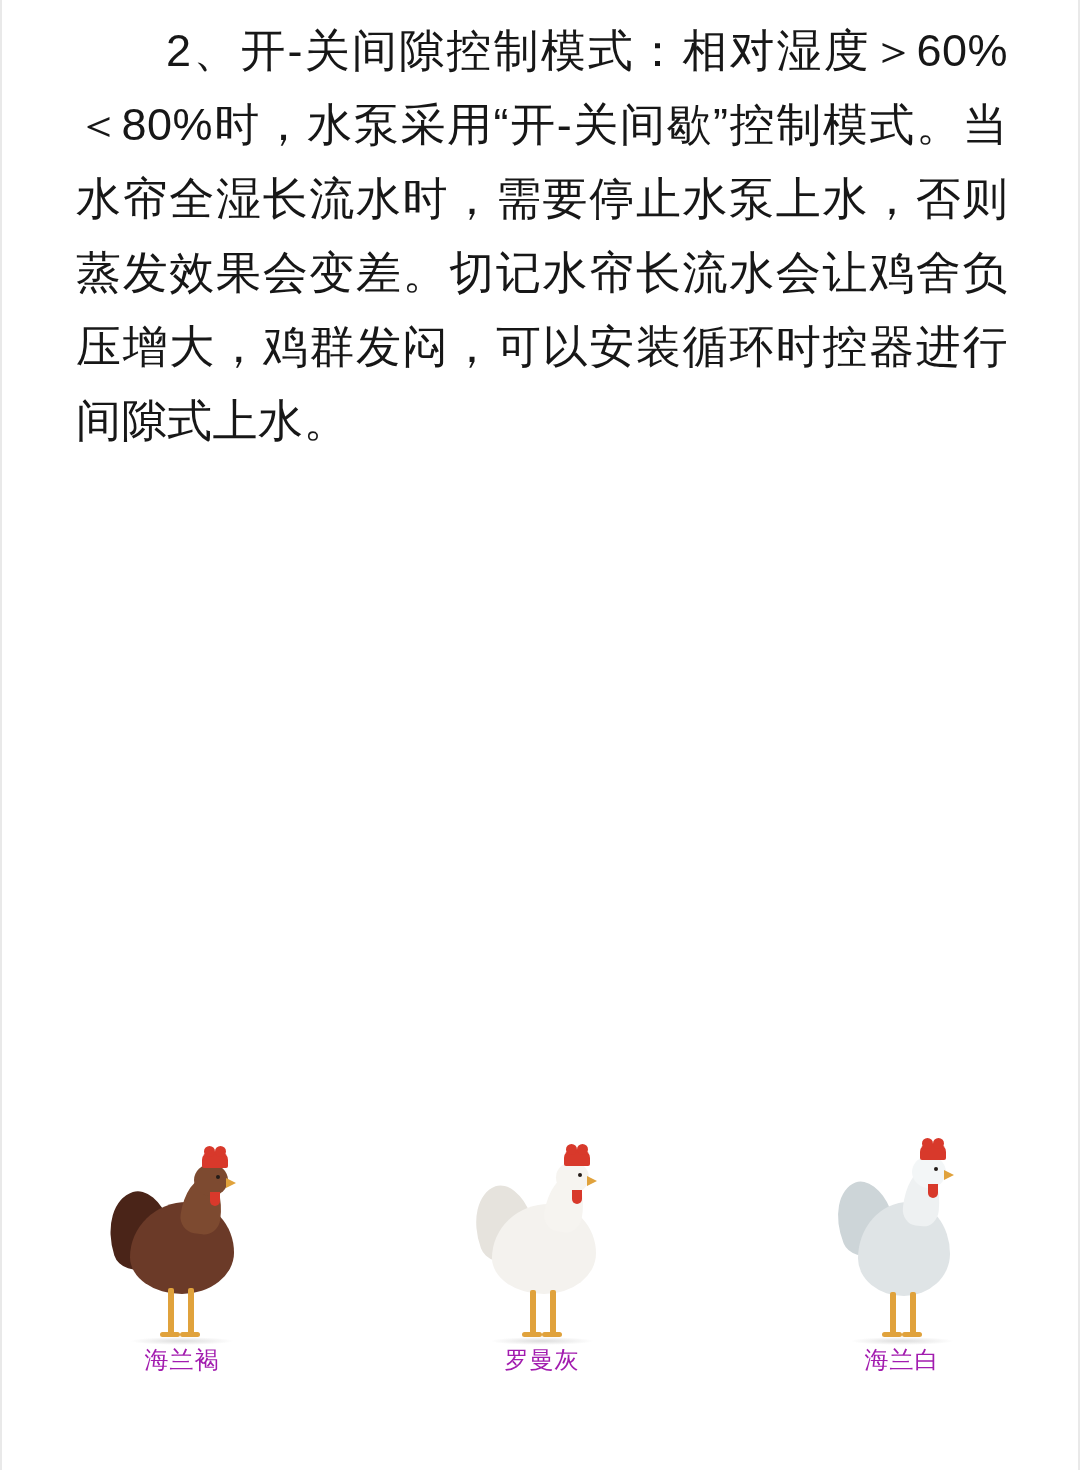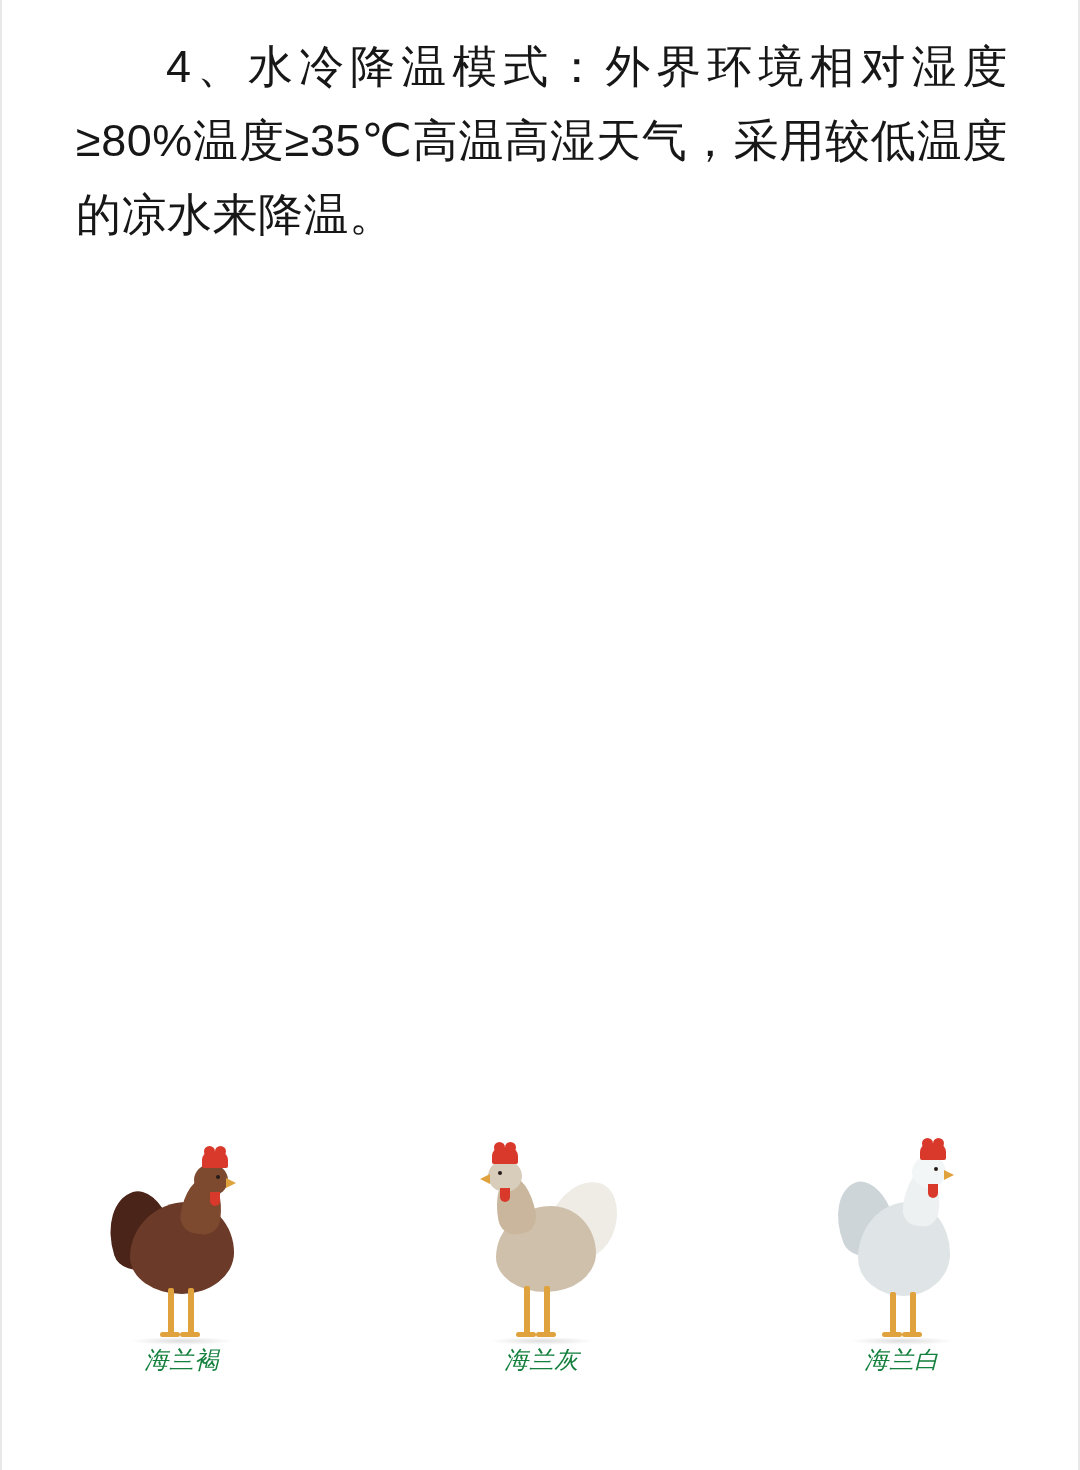--- a/index.html
+++ b/index.html
@@ -66,23 +66,22 @@
     align-items: center;
   }
   .chicken-art {
     width: 160px;
     height: 205px;
     position: relative;
   }
   .chicken-caption {
     font-size: 24px;
     line-height: 30px;
-    color: #15803d;
+    color: #a21caf;
     letter-spacing: 1px;
-    font-style: italic;
   }
 
   
   .body-shape {
     position: absolute;
     border-radius: 55% 45% 50% 50% / 60% 55% 45% 40%;
   }
   .tail-shape {
     position: absolute;
     border-radius: 60% 40% 50% 50% / 70% 50% 50% 30%;
@@ -154,21 +153,21 @@
     height: 8px;
     background: radial-gradient(ellipse at center, rgba(140,140,140,0.30) 0%, rgba(255,255,255,0) 70%);
   }
 </style>
 </head>
 <body>
 
 <div class="page">
 
   <div class="content">
-    <p class="para p4"><span class="indent"></span><span>4、水冷降温模式：外界环境相对湿度≥80%温度≥35℃高温高湿天气，采用较低温度的凉水来降温。</span></p>
+    <p class="para p2"><span class="indent"></span><span>2、开-关间隙控制模式：相对湿度＞60%＜80%时，水泵采用“开-关间歇”控制模式。当水帘全湿长流水时，需要停止水泵上水，否则蒸发效果会变差。切记水帘长流水会让鸡舍负压增大，鸡群发闷，可以安装循环时控器进行间隙式上水。</span></p>
   </div>
 
   <div class="chicken-strip">
 
     <div class="chicken-item">
       <div class="chicken-art">
         <div class="tail-shape" style="left:6px; top:52px; width:62px; height:78px; background:#4a2418; transform:rotate(-18deg);"></div>
         <div class="body-shape" style="left:28px; top:62px; width:104px; height:92px; background:#6b3a28;"></div>
         <div class="neck-shape" style="left:80px; top:38px; width:40px; height:56px; background:#7d4a30; transform:rotate(8deg);"></div>
         <div class="head-shape" style="left:92px; top:24px; width:34px; height:32px; background:#7d4a30;"></div>
@@ -178,39 +177,39 @@
         <div class="eye" style="left:114px; top:35px;"></div>
         <div class="leg" style="left:66px; top:148px; height:46px;"></div>
         <div class="leg" style="left:86px; top:148px; height:46px;"></div>
         <div class="foot" style="left:58px; top:192px;"></div>
         <div class="foot" style="left:78px; top:192px;"></div>
         <div class="shadow"></div>
       </div>
       <div class="chicken-caption">海兰褐</div>
     </div>
 
+
     <div class="chicken-item">
       <div class="chicken-art">
-        <div class="tail-shape" style="left:88px; top:40px; width:66px; height:80px; background:#efece6; transform:rotate(16deg);"></div>
-        <div class="body-shape" style="left:34px; top:66px; width:100px; height:86px; background:#cfc0ab;"></div>
-        <div class="neck-shape" style="left:34px; top:36px; width:38px; height:58px; background:#c9b69c; transform:rotate(-10deg);"></div>
-        <div class="head-shape" style="left:26px; top:20px; width:34px; height:32px; background:#d8ccba;"></div>
-        <div class="comb" style="left:30px; top:8px;"></div>
-        <div class="wattle" style="left:38px; top:48px;"></div>
-        <div class="beak" style="left:18px; top:34px; transform:rotate(180deg);"></div>
-        <div class="eye" style="left:36px; top:31px;"></div>
-        <div class="leg" style="left:62px; top:146px; height:48px;"></div>
-        <div class="leg" style="left:82px; top:146px; height:48px;"></div>
-        <div class="foot" style="left:54px; top:192px;"></div>
-        <div class="foot" style="left:74px; top:192px;"></div>
+        <div class="tail-shape" style="left:12px; top:46px; width:58px; height:76px; background:#e6e3dd; transform:rotate(-20deg);"></div>
+        <div class="body-shape" style="left:30px; top:64px; width:104px; height:90px; background:#f4f2ee;"></div>
+        <div class="neck-shape" style="left:84px; top:36px; width:38px; height:56px; background:#f6f4f0; transform:rotate(10deg);"></div>
+        <div class="head-shape" style="left:94px; top:22px; width:33px; height:31px; background:#f6f4f0;"></div>
+        <div class="comb" style="left:102px; top:10px;"></div>
+        <div class="wattle" style="left:110px; top:50px;"></div>
+        <div class="beak" style="left:125px; top:36px;"></div>
+        <div class="eye" style="left:116px; top:33px;"></div>
+        <div class="leg" style="left:68px; top:150px; height:44px;"></div>
+        <div class="leg" style="left:88px; top:150px; height:44px;"></div>
+        <div class="foot" style="left:60px; top:192px;"></div>
+        <div class="foot" style="left:80px; top:192px;"></div>
         <div class="shadow"></div>
       </div>
-      <div class="chicken-caption">海兰灰</div>
+      <div class="chicken-caption">罗曼灰</div>
     </div>
-
 
     <div class="chicken-item">
       <div class="chicken-art">
         <div class="tail-shape" style="left:14px; top:42px; width:56px; height:74px; background:#cdd5d8; transform:rotate(-22deg);"></div>
         <div class="body-shape" style="left:36px; top:62px; width:92px; height:94px; background:#dfe4e6;"></div>
         <div class="neck-shape" style="left:82px; top:30px; width:36px; height:56px; background:#eef1f2; transform:rotate(6deg);"></div>
         <div class="head-shape" style="left:90px; top:16px; width:34px; height:32px; background:#f3f6f7;"></div>
         <div class="comb" style="left:98px; top:4px;"></div>
         <div class="wattle" style="left:106px; top:44px;"></div>
         <div class="beak" style="left:122px; top:30px;"></div>

